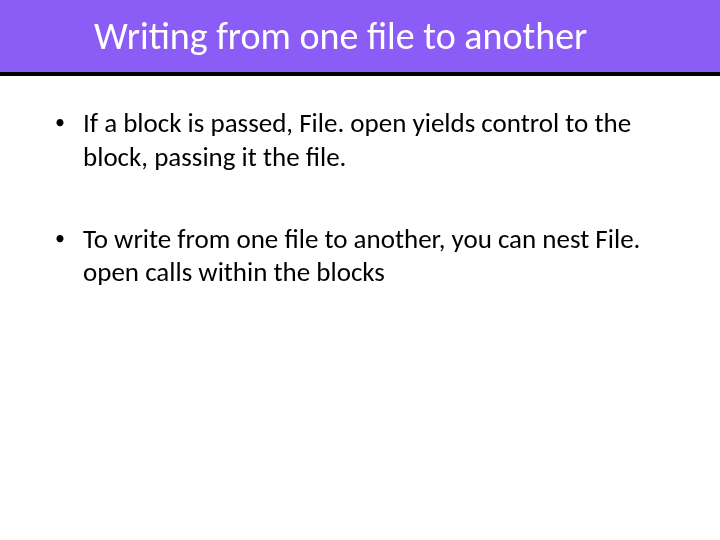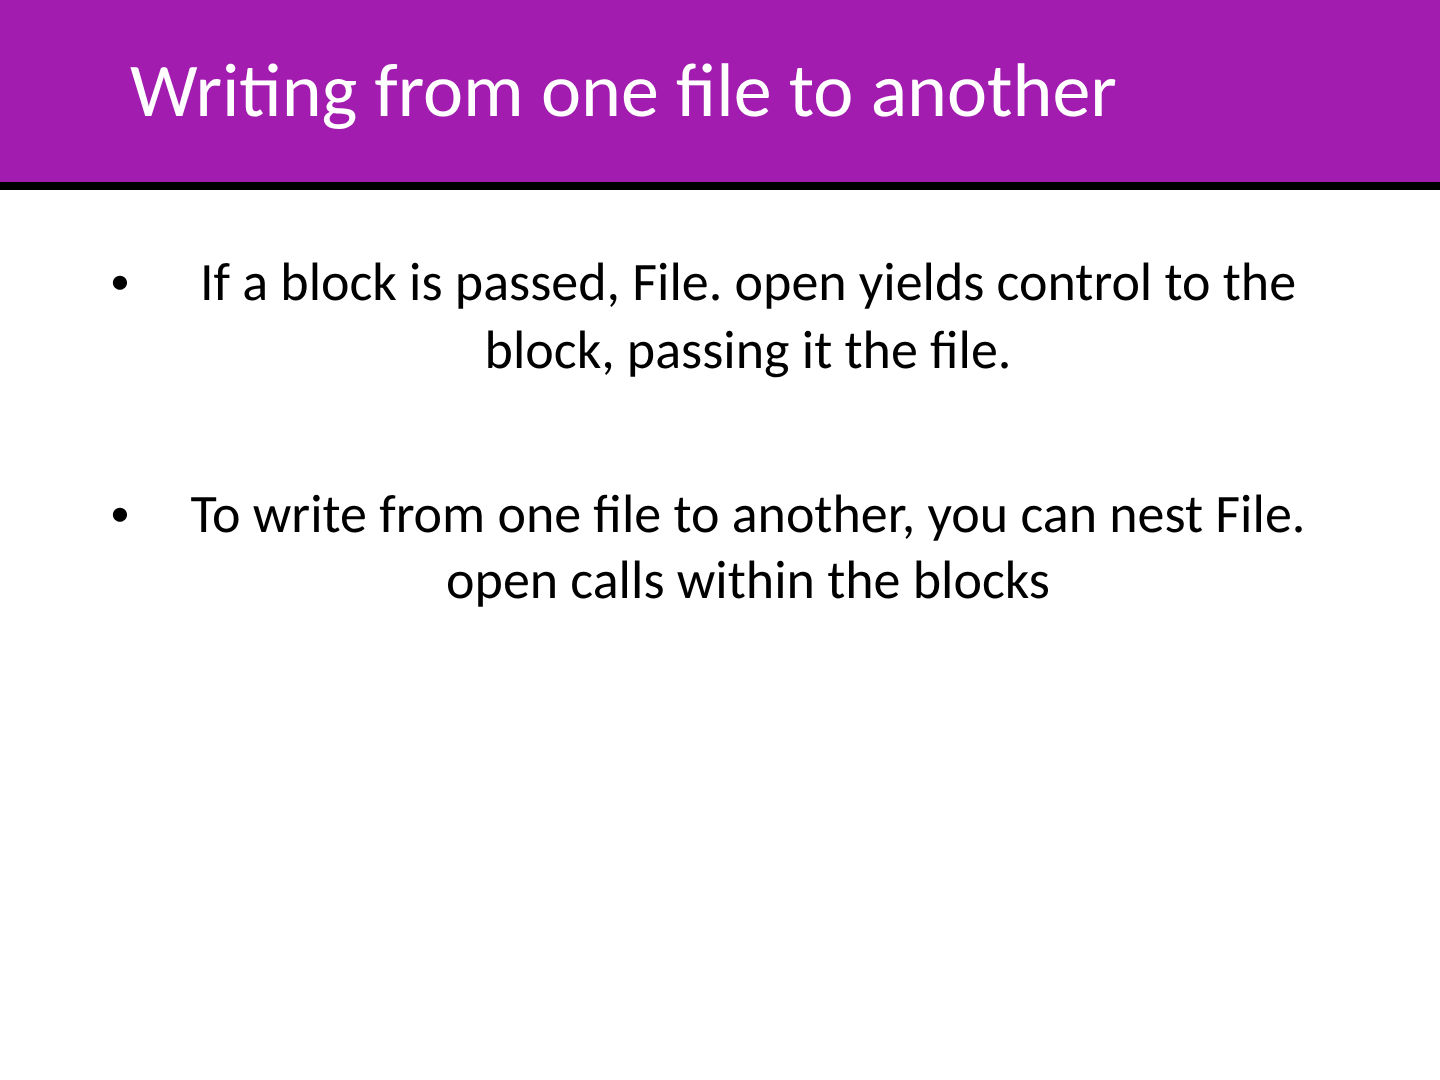--- a/index.html
+++ b/index.html
@@ -4,26 +4,26 @@
 <style>
   * { margin: 0; padding: 0; box-sizing: border-box; }
   body {
     width: 720px;
     height: 540px;
     background: #ffffff;
     font-family: Calibri, "Segoe UI", Arial, sans-serif;
     overflow: hidden;
   }
   .title-bar {
-    background: #a21caf;
+    background: #8b5cf6;
     width: 100%;
-    height: 95px;
+    height: 76px;
     display: flex;
     align-items: center;
-    padding-left: 65px;
+    padding-left: 94px;
     border-bottom: 4px solid #000000;
   }
   .title-text {
     color: #ffffff;
     font-size: 38px;
     font-weight: 400;
   }
   .content {
     padding: 30px 55px 0 55px;
   }
@@ -37,21 +37,20 @@
   }
   .bullet-marker {
     flex-shrink: 0;
     width: 28px;
     text-align: left;
     font-size: 20px;
     padding-top: 4px;
   }
   .bullet-text {
     flex: 1;
-    text-align: center;
   }
 </style>
 </head>
 <body>
 
 <div class="title-bar">
   <div class="title-text">Writing from one file to another</div>
 </div>
 
 <div class="content">

